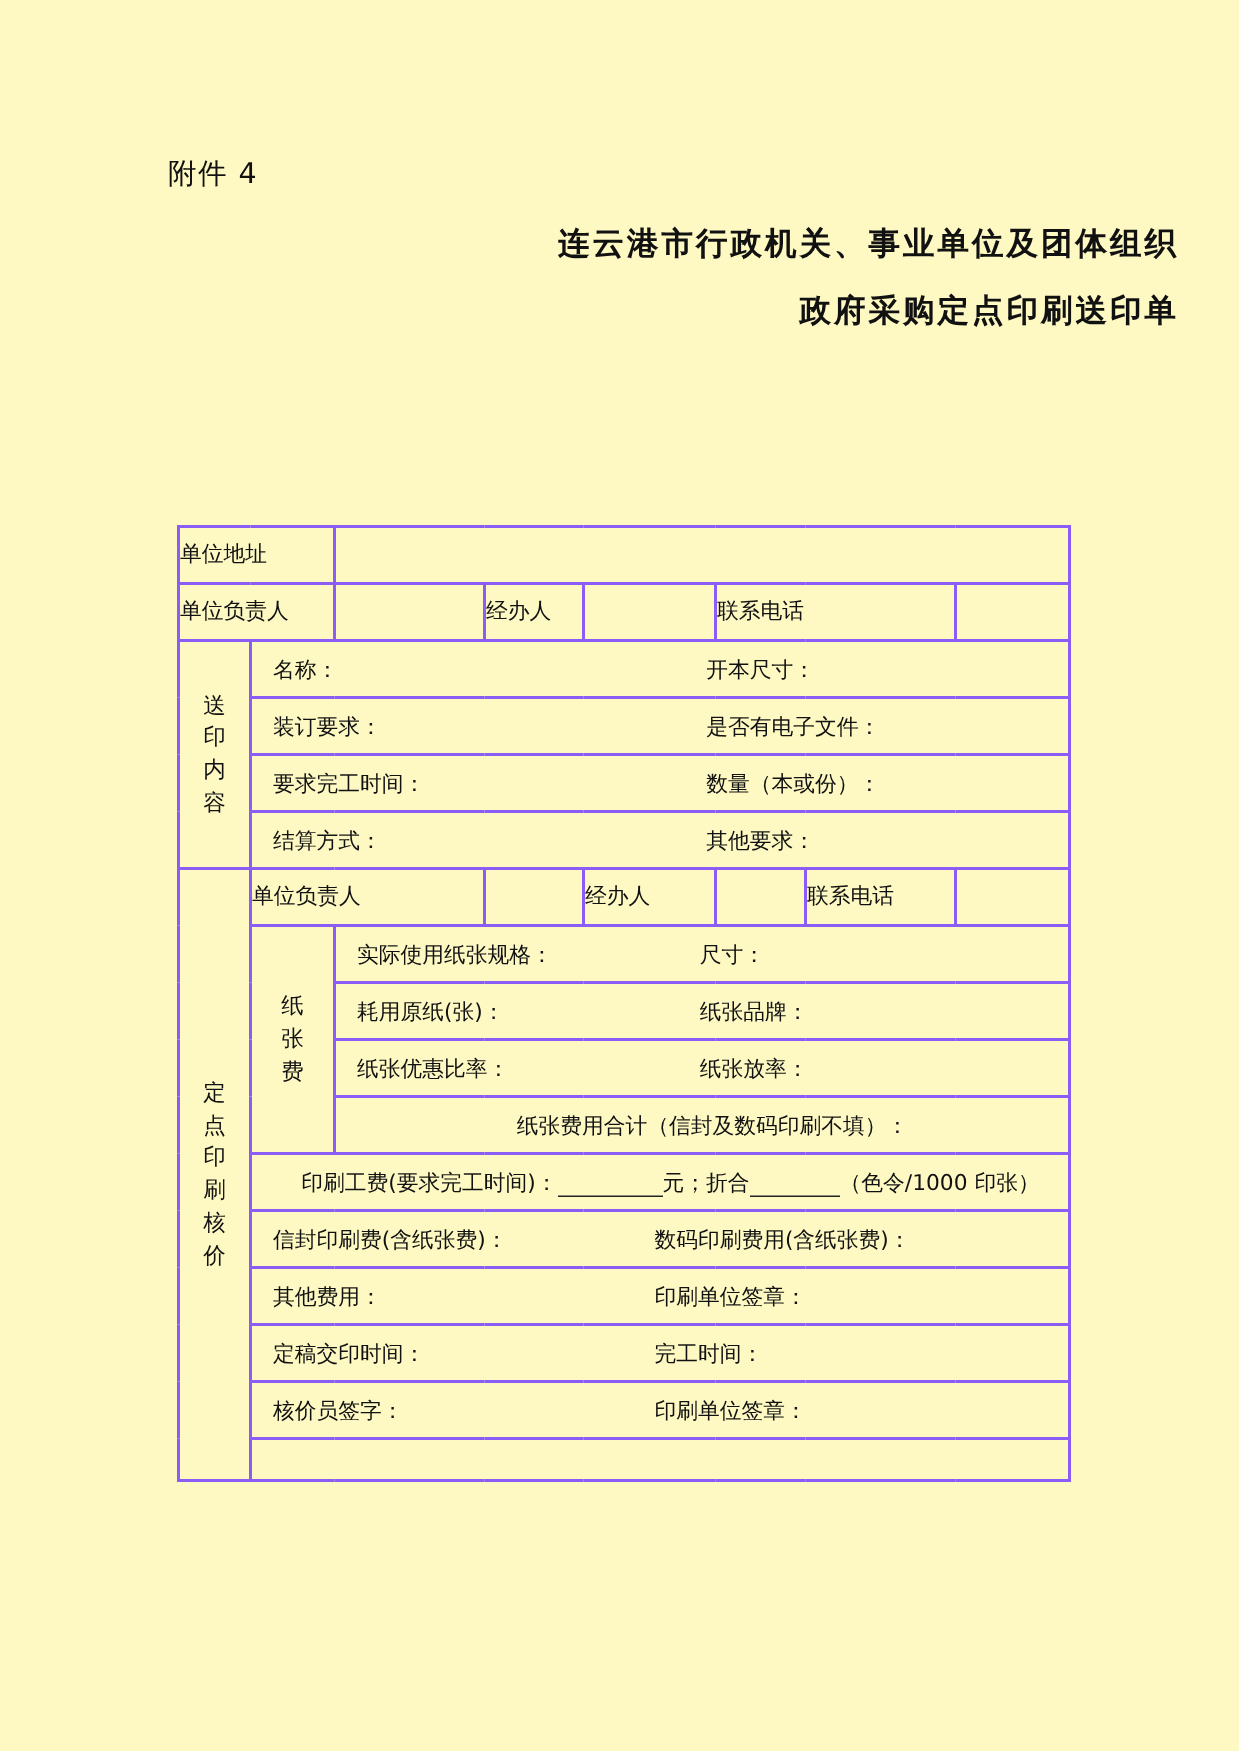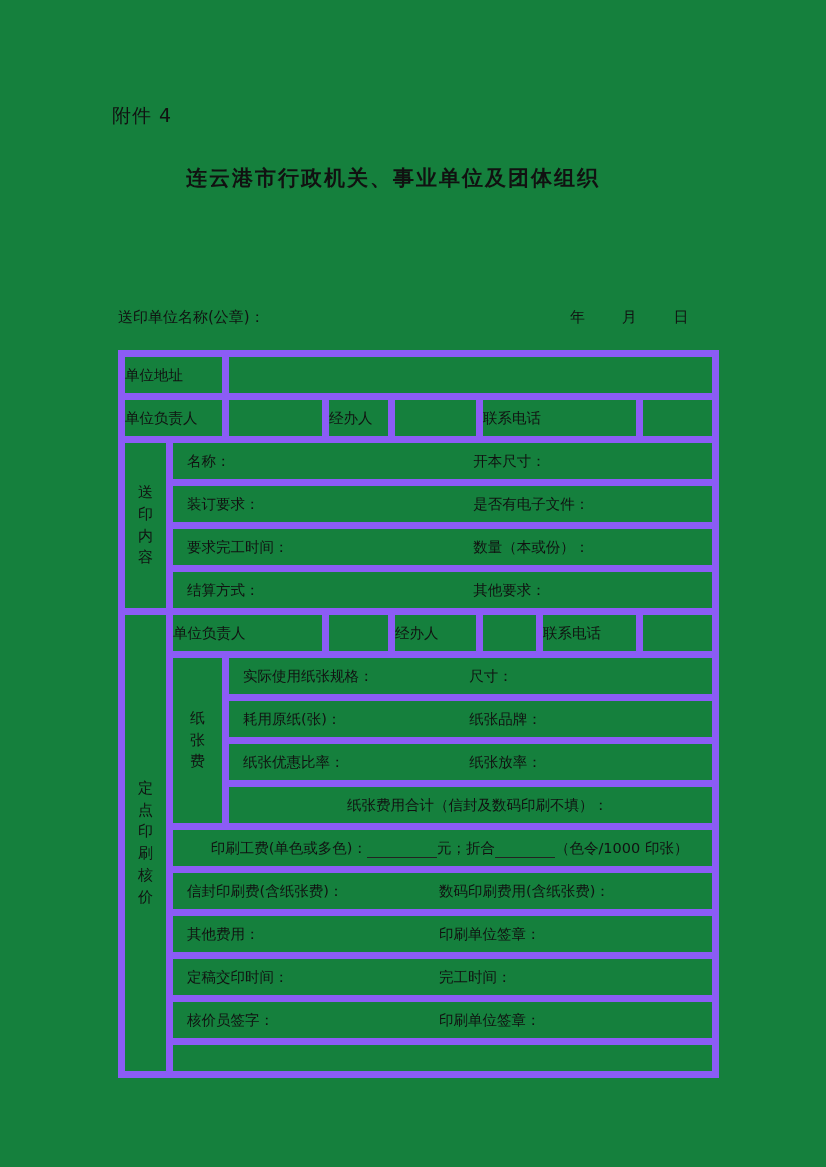--- a/index.html
+++ b/index.html
@@ -13,35 +13,35 @@
     position: relative;
     font-family: "DejaVu Sans", "Liberation Sans", sans-serif;
     color: #111;
     overflow: hidden;
   }
   .page {
     position: absolute;
     left: 0; top: 0;
     width: 826px;
     height: 1167px;
-    background: #15803d;
+    background: #fef9c3;
   }
   .attachment-label {
     position: absolute;
     left: 112px;
     top: 103px;
     font-size: 19px;
     letter-spacing: 1px;
   }
   .title-block {
     position: absolute;
     left: 0;
-    top: 156px;
+    top: 140px;
     width: 786px;
-    text-align: center;
+    text-align: right;
   }
   .title-line {
     font-size: 21px;
     font-weight: bold;
     letter-spacing: 2px;
     line-height: 45px;
   }
   .meta-row {
     position: absolute;
     left: 118px;
@@ -62,21 +62,21 @@
   table.form {
     position: absolute;
     left: 118px;
     top: 350px;
     width: 594px;
     border-collapse: collapse;
     table-layout: fixed;
     font-size: 14.5px;
   }
   table.form td {
-    border: 7px solid #8b5cf6;
+    border: 2px solid #8b5cf6;
     padding: 0;
     vertical-align: middle;
     height: 36px;
   }
   .cell-pad {
     padding: 4px 8px;
     line-height: 1.3;
     margin-left: 36px;
   }
   .cell-pad-l {
@@ -129,26 +129,23 @@
 </style>
 </head>
 <body>
 
 <div class="page">
 
   <div class="attachment-label">附件 4</div>
 
   <div class="title-block">
     <div class="title-line">连云港市行政机关、事业单位及团体组织</div>
+    <div class="title-line">政府采购定点印刷送印单</div>
   </div>
 
-  <div class="meta-row">
-    <span class="unit-name">送印单位名称(公章)：</span>
-    <span class="date-part">年   月   日</span>
-  </div>
 
   <table class="form">
     <colgroup>
       <col style="width:48px">
       <col style="width:56px">
       <col style="width:100px">
       <col style="width:66px">
       <col style="width:88px">
       <col style="width:60px">
       <col style="width:100px">
@@ -257,21 +254,21 @@
     </tr>
     <tr>
       <td colspan="6" class="tall">
         <div class="rowline">纸张费用合计（信封及数码印刷不填）：</div>
       </td>
     </tr>
 
     <tr>
       <td colspan="7" class="tall">
         <div class="rowline nowrap">
-          <span>印刷工费(单色或多色)：</span><span class="fillline w70"></span><span>元；折合</span><span class="fillline w60"></span><span>（色令/1000 印张）</span>
+          <span>印刷工费(要求完工时间)：</span><span class="fillline w70"></span><span>元；折合</span><span class="fillline w60"></span><span>（色令/1000 印张）</span>
         </div>
       </td>
     </tr>
 
     <tr>
       <td colspan="7" class="tall">
         <div class="two-col">
           <div class="c1w">信封印刷费(含纸张费)：</div>
           <div class="c2w">数码印刷费用(含纸张费)：</div>
         </div>

